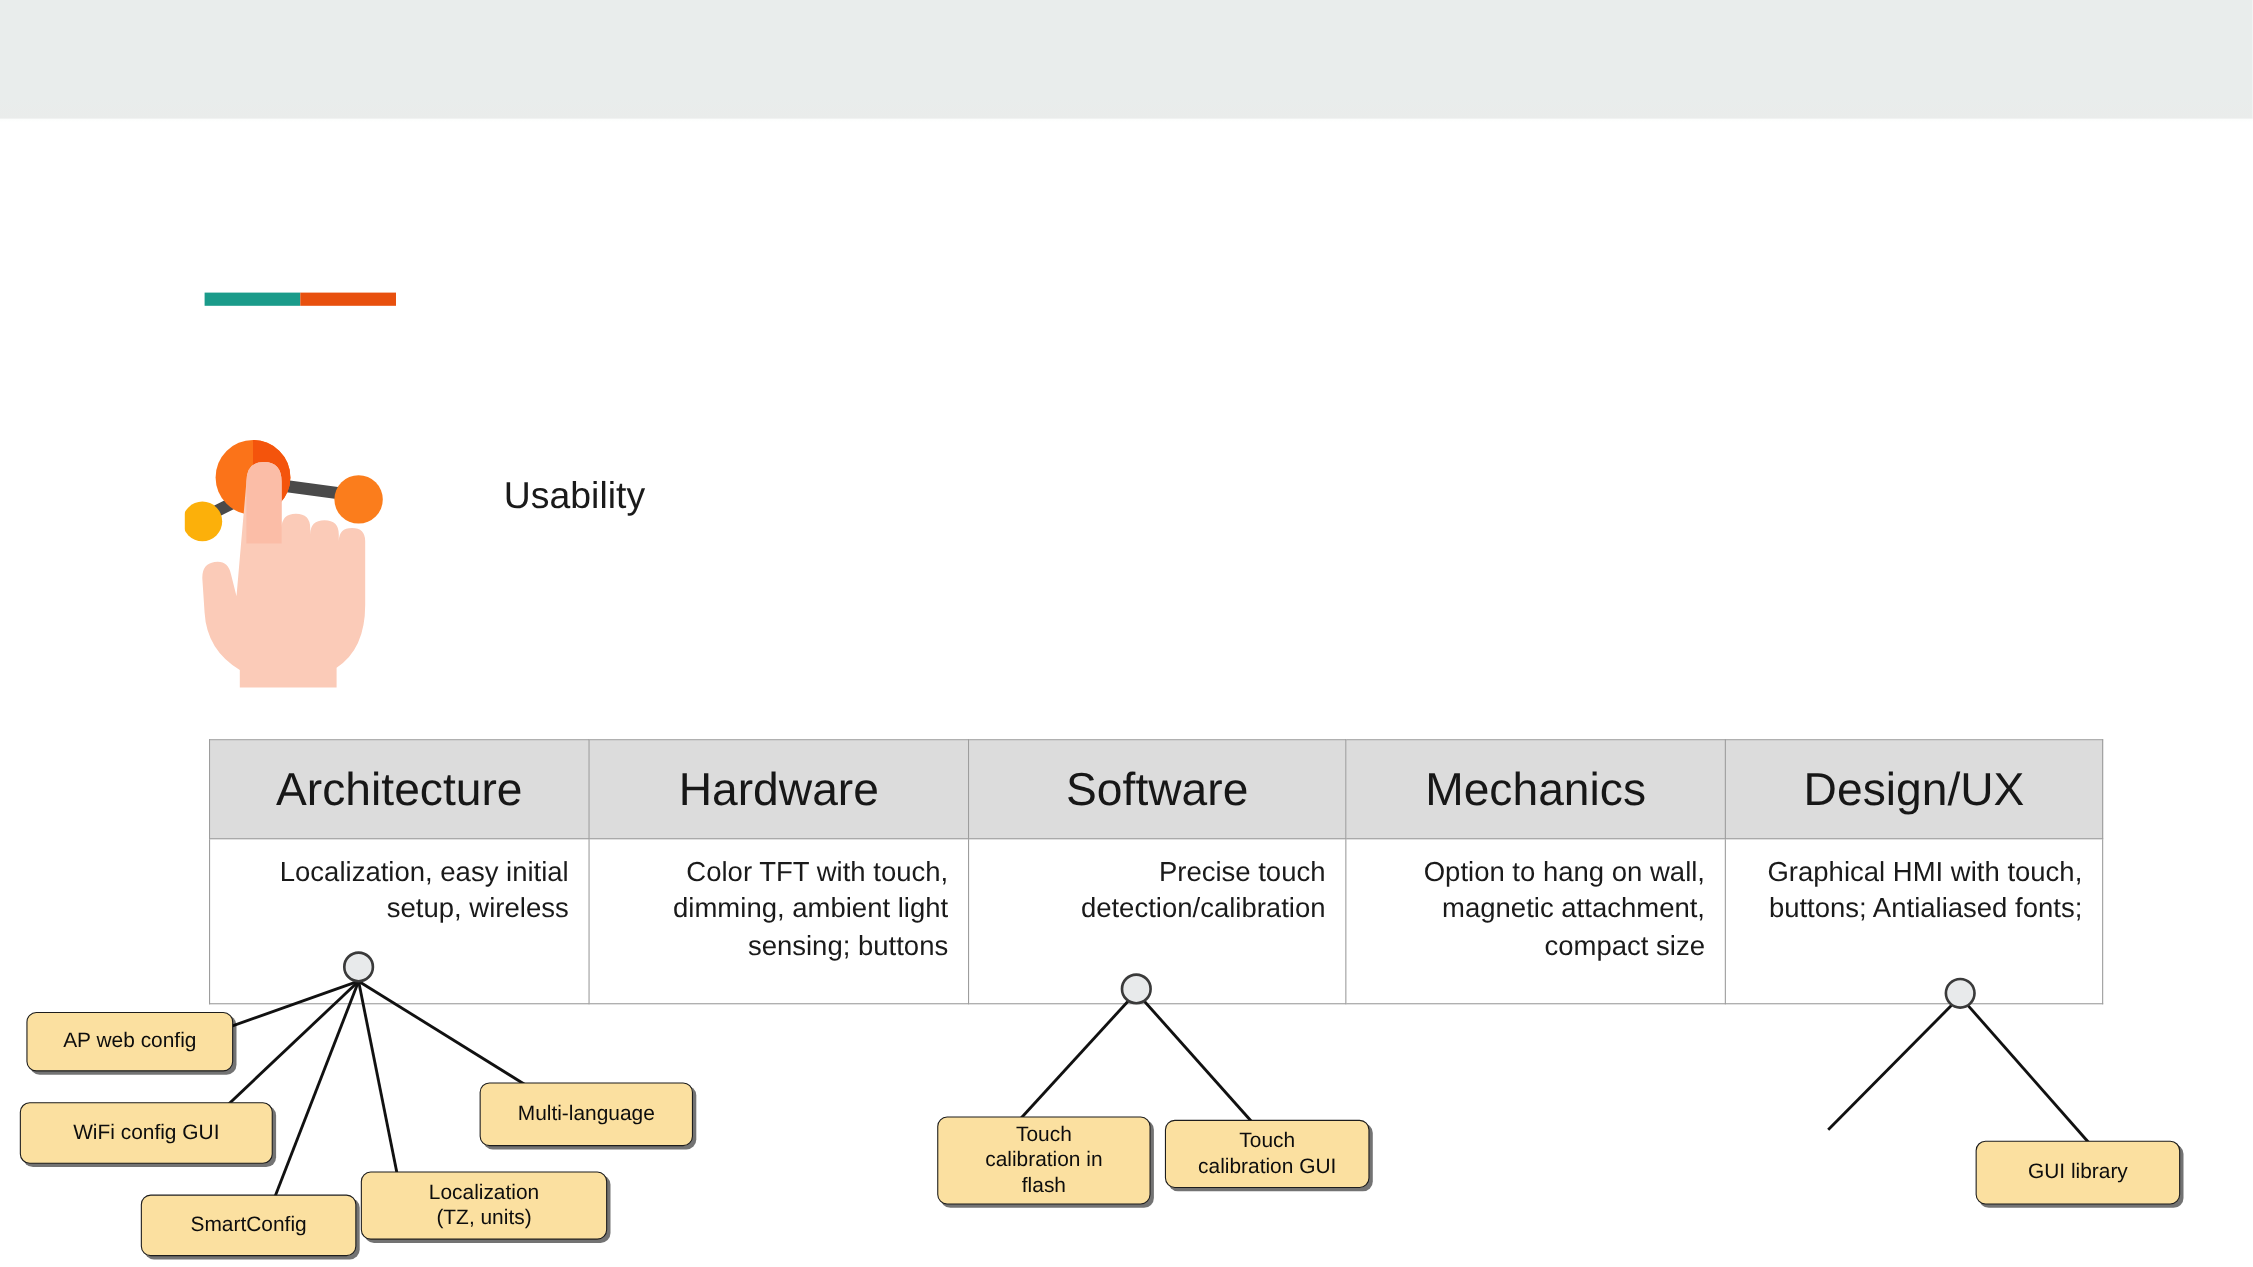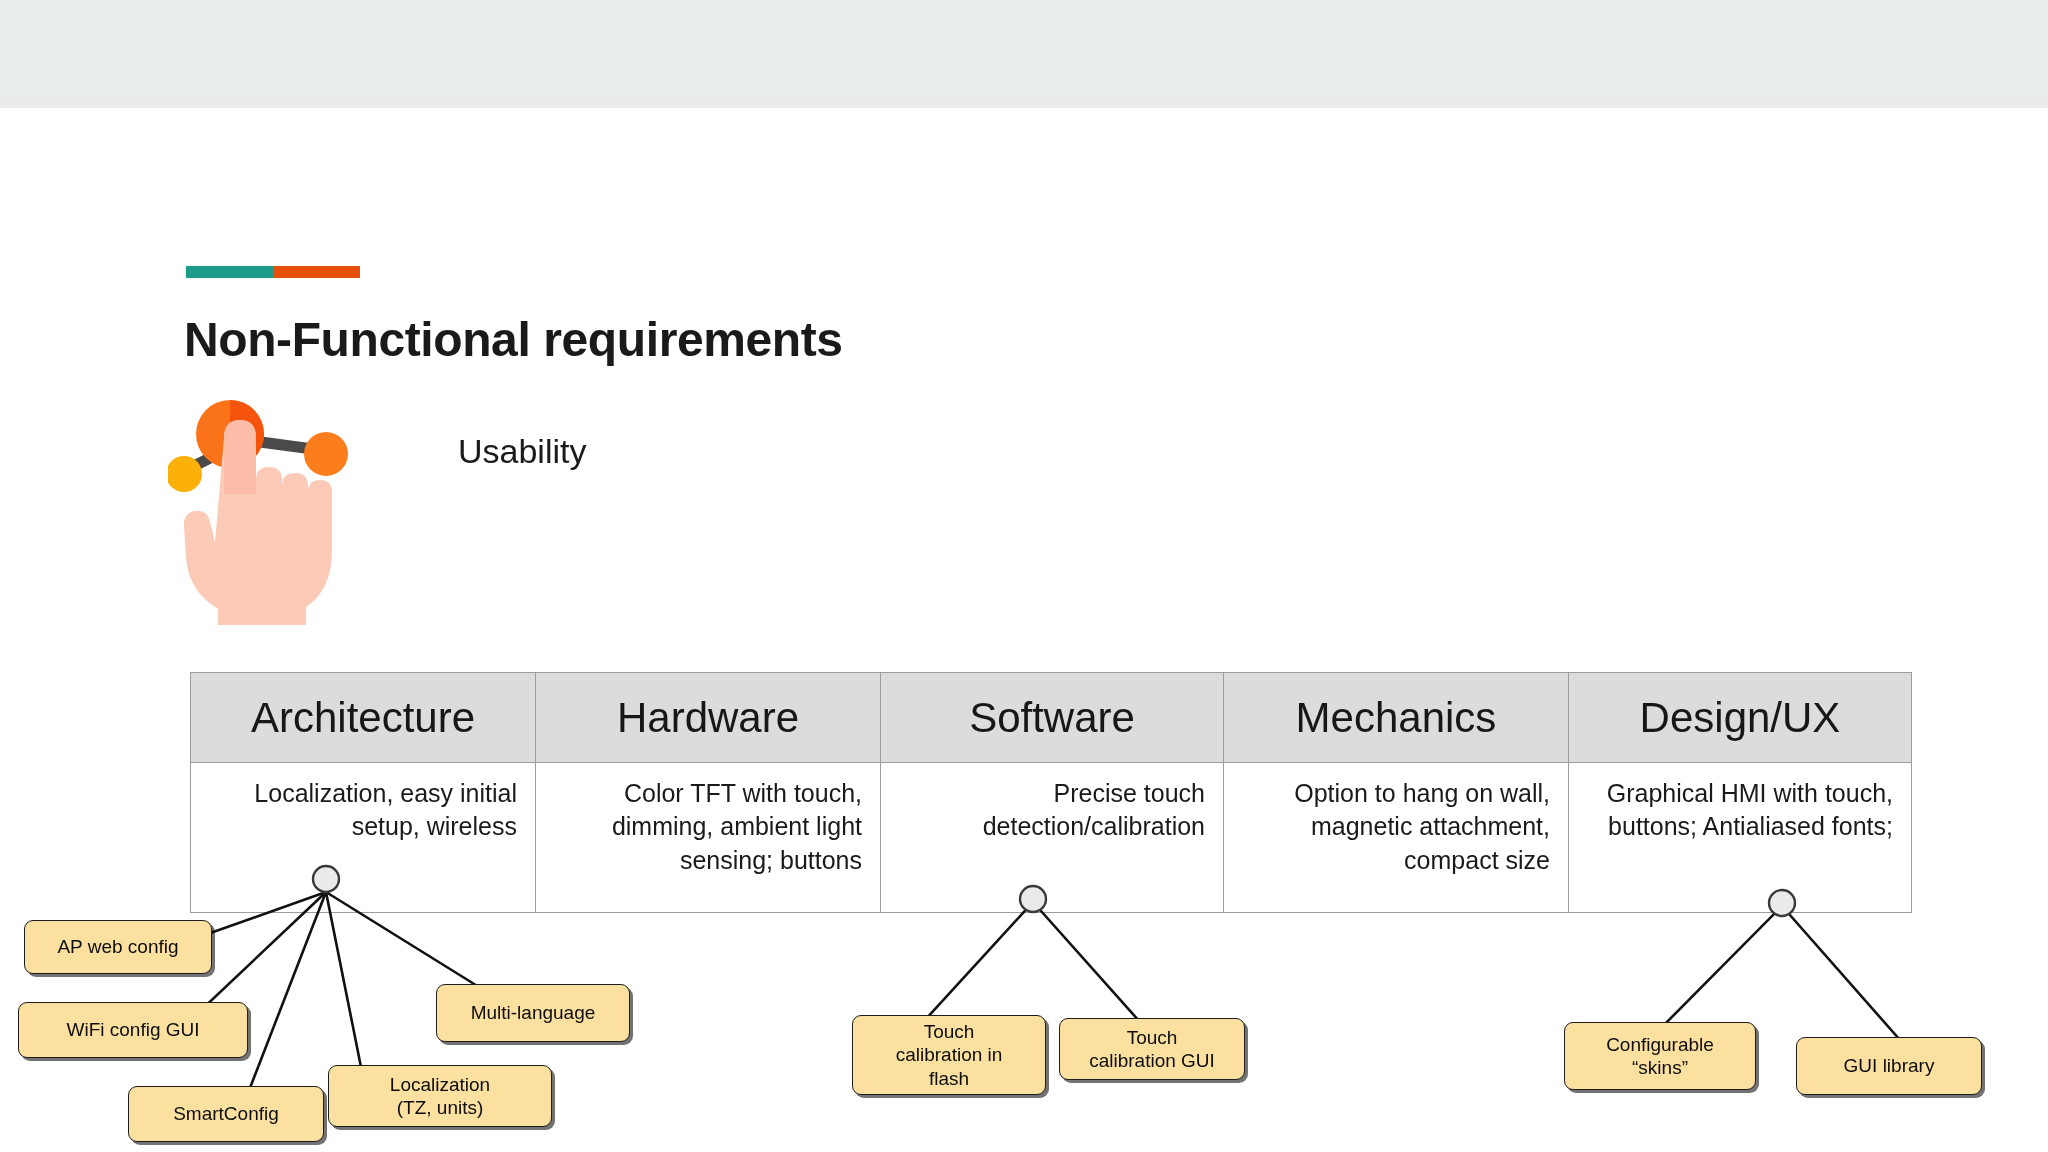--- a/index.html
+++ b/index.html
@@ -89,21 +89,20 @@
 <div id="slide">
 
   <div class="top-band"></div>
   <div class="top-band-edge"></div>
 
   <div class="accent-wrap">
     <div class="accent-teal"></div>
     <div class="accent-orange"></div>
   </div>
 
-  <div class="page-title">Non-Functional requirements</div>
 
   <div class="usability-icon">
     <svg width="216" height="260" viewBox="0 0 216 260" xmlns="http://www.w3.org/2000/svg">
 
       <g stroke="#4a4a4a" stroke-width="11" stroke-linecap="round">
         <line x1="22" y1="76" x2="62" y2="56"></line>
         <line x1="78" y1="48" x2="152" y2="58"></line>
       </g>
 
       <circle cx="16" cy="82" r="18" fill="#fcb00a"></circle>
@@ -195,22 +194,18 @@
     <span>Touch</span>
     <span>calibration in</span>
     <span>flash</span>
   </div>
 
   <div class="leaf" style="left:1059px; top:1018px; width:186px; height:62px; flex-direction:column;">
     <span>Touch</span>
     <span>calibration GUI</span>
   </div>
 
-  <div class="leaf" style="left:1564px; top:1022px; width:192px; height:68px; flex-direction:column;">
-    <span>Configurable</span>
-    <span>“skins”</span>
-  </div>
 
   <div class="leaf" style="left:1796px; top:1037px; width:186px; height:58px;">
     <span>GUI library</span>
   </div>
 
 </div>
 
 </body></html>

